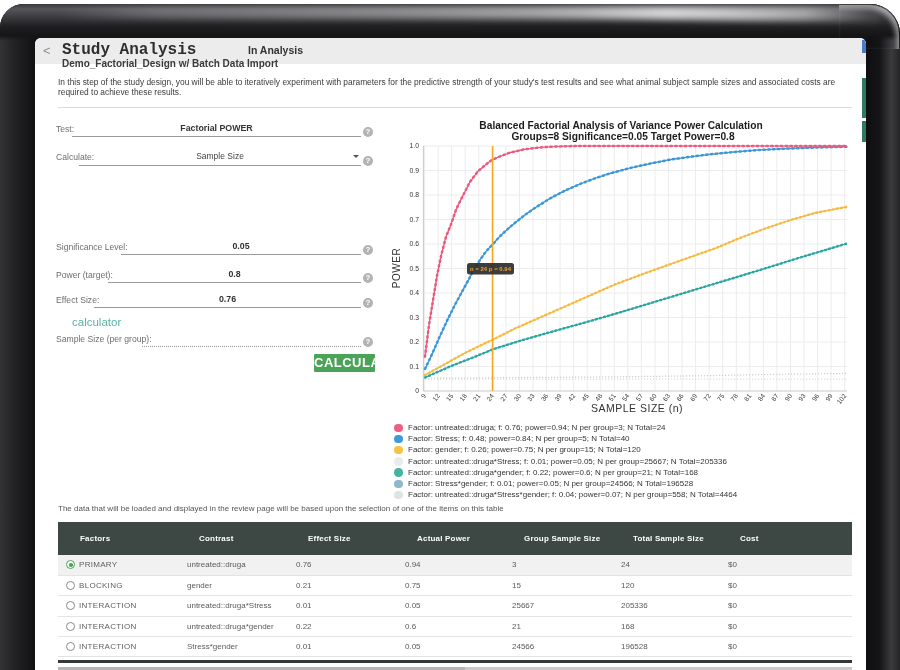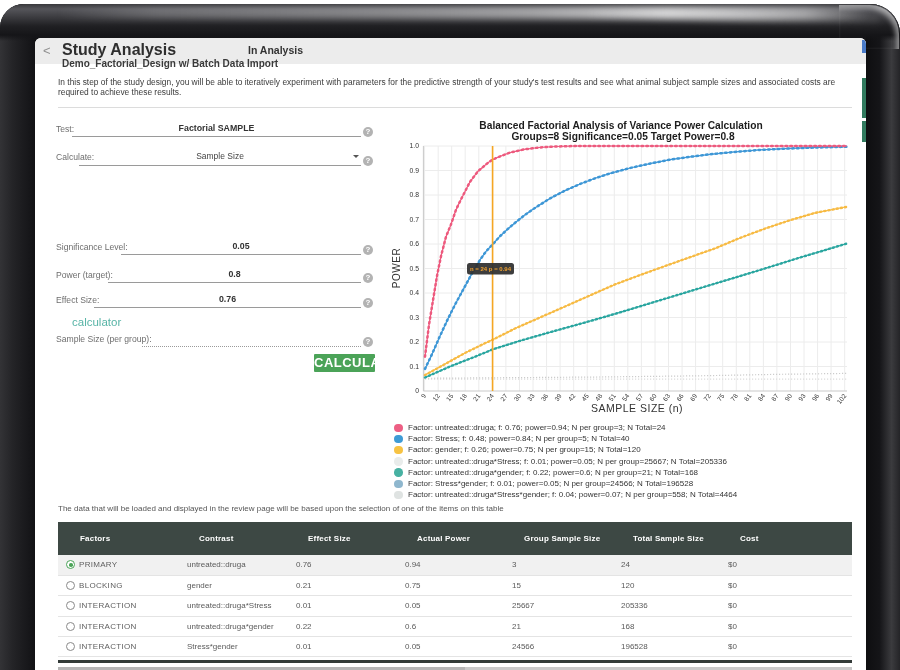--- a/index.html
+++ b/index.html
@@ -7,21 +7,21 @@
 .bezel{position:absolute;left:0;top:4px;width:900px;height:666px;border-radius:24px 30px 0 0;overflow:hidden;background:#141417;}
 .bzl{position:absolute;left:0;top:0;width:36px;height:100%;background:linear-gradient(90deg,#333336 0,#242427 35%,#1b1b1e 65%,#111114 100%);}
 .bzr{position:absolute;left:866px;top:0;width:34px;height:100%;background:linear-gradient(90deg,#0e0e10 0,#151518 40%,#3b3b3e 75%,#242427 100%);}
 .topband{position:absolute;left:0;top:0;width:100%;height:37px;background:linear-gradient(180deg,#39393c 0,#55555a 5px,#3c3c40 13px,#202023 22px,#151518 31px,rgba(19,19,22,0) 37px);}
 .cglow{position:absolute;right:1px;top:1px;width:60px;height:44px;border-radius:0 29px 0 0;box-shadow:inset -3px 3px 5px rgba(255,255,255,.5);}
 .streak2{position:absolute;left:590px;top:5px;width:290px;height:15px;border-radius:15px;background:radial-gradient(ellipse 60% 50% at 52% 50%,rgba(255,255,255,.40),rgba(255,255,255,0) 100%);filter:blur(3px);transform:rotate(1.2deg);}
 .streak{position:absolute;left:58px;top:2.5px;width:812px;height:12px;border-radius:12px;background:linear-gradient(90deg,rgba(255,255,255,0) 0,rgba(255,255,255,.20) 12%,rgba(255,255,255,.36) 40%,rgba(255,255,255,.50) 58%,rgba(255,255,255,.74) 75%,rgba(255,255,255,.46) 92%,rgba(255,255,255,0) 100%);filter:blur(3px);}
 .screen{position:absolute;left:35px;top:38px;width:831px;height:632px;background:#fff;border-radius:6px 6px 0 0;overflow:hidden;}
 .hdr{position:absolute;left:0;top:0;width:831px;height:26px;background:#ececec;}
 .chev{position:absolute;left:8px;top:5px;font-size:13px;color:#8f8f8f;}
-.h1{position:absolute;left:27px;top:2.5px;font-size:16px;font-weight:bold;color:#2e2e2e;}
+.h1{position:absolute;left:27px;top:2.5px;font-size:16px;font-weight:bold;color:#2e2e2e;font-family:Liberation Mono, monospace;}
 .hsub{position:absolute;left:27px;top:20px;font-size:10px;font-weight:bold;color:#3a3a3a;}
 .hstate{position:absolute;left:213px;top:6px;font-size:10.5px;font-weight:bold;color:#333;}
 .desc{position:absolute;left:23px;top:39px;width:805px;font-size:8.4px;line-height:10.4px;color:#3b3b3b;}
 .hr1{position:absolute;left:23px;top:69px;width:794px;height:1px;background:#dcdcdc;}
 .flabel{position:absolute;font-size:8.6px;color:#6e6e6e;}
 .uline{position:absolute;height:1px;background:#9a9a9a;}
 .uldot{position:absolute;height:0;border-top:1.5px dotted #9a9a9a;}
 .fval{position:absolute;text-align:center;font-size:8.8px;font-weight:bold;color:#333;}
 .fvalr{position:absolute;text-align:center;font-size:8.5px;color:#444;}
 .q{position:absolute;width:10px;height:10px;border-radius:50%;background:#b3b3b3;color:#fff;font-size:8px;font-weight:bold;text-align:center;line-height:10.5px;}
@@ -63,21 +63,21 @@
   <div class="hdr"></div>
   <div class="chev">&lt;</div>
   <div class="h1">Study Analysis</div>
   <div class="hsub">Demo_Factorial_Design w/ Batch Data Import</div>
   <div class="hstate">In Analysis</div>
   <div class="desc">In this step of the study design, you will be able to iteratively experiment with parameters for the predictive strength of your study's test results and see what animal subject sample sizes and associated costs are<br>required to achieve these results.</div>
   <div class="hr1"></div>
 
   <div class="flabel" style="left:21px;top:86px;">Test:</div>
   <div class="uline" style="left:37px;top:98px;width:289px;"></div>
-  <div class="fval" style="left:37px;top:85px;width:289px;">Factorial SAMPLE</div>
+  <div class="fval" style="left:37px;top:85px;width:289px;">Factorial POWER</div>
   <div class="q" style="left:328px;top:89px;">?</div>
 
   <div class="flabel" style="left:21px;top:114px;">Calculate:</div>
   <div class="uline" style="left:44px;top:127px;width:282px;"></div>
   <div class="fvalr" style="left:44px;top:113px;width:282px;">Sample Size</div>
   <div class="caret" style="left:318px;top:117px;"></div>
   <div class="q" style="left:328px;top:118px;">?</div>
 
 
   <div class="flabel" style="left:21px;top:204px;">Significance Level:</div>

